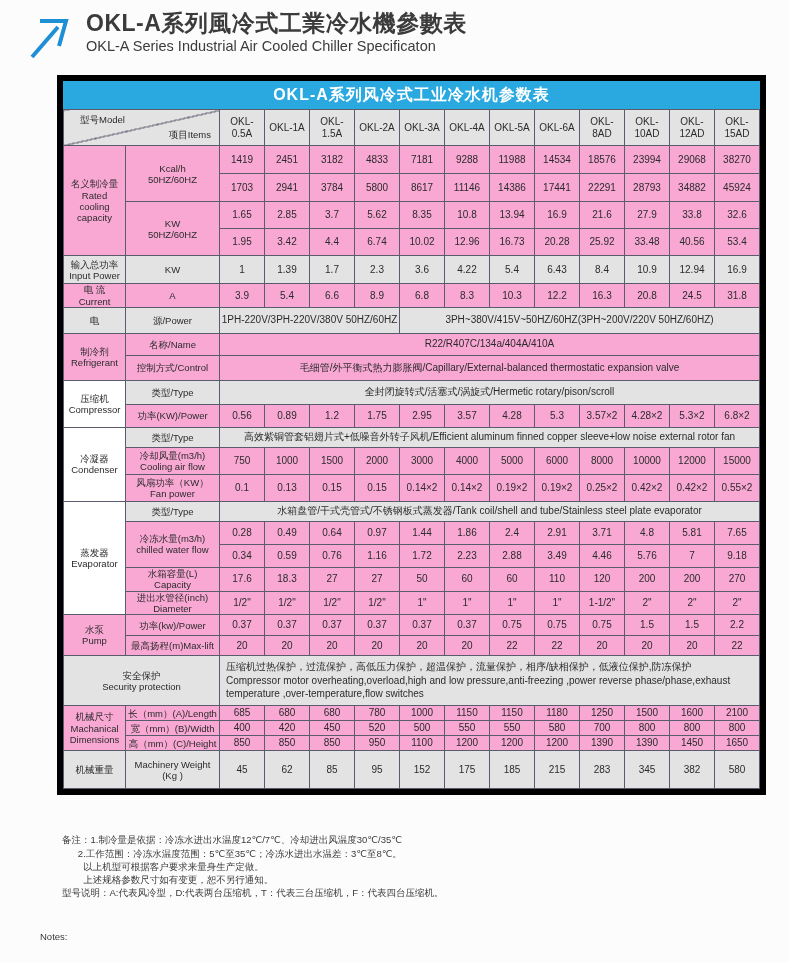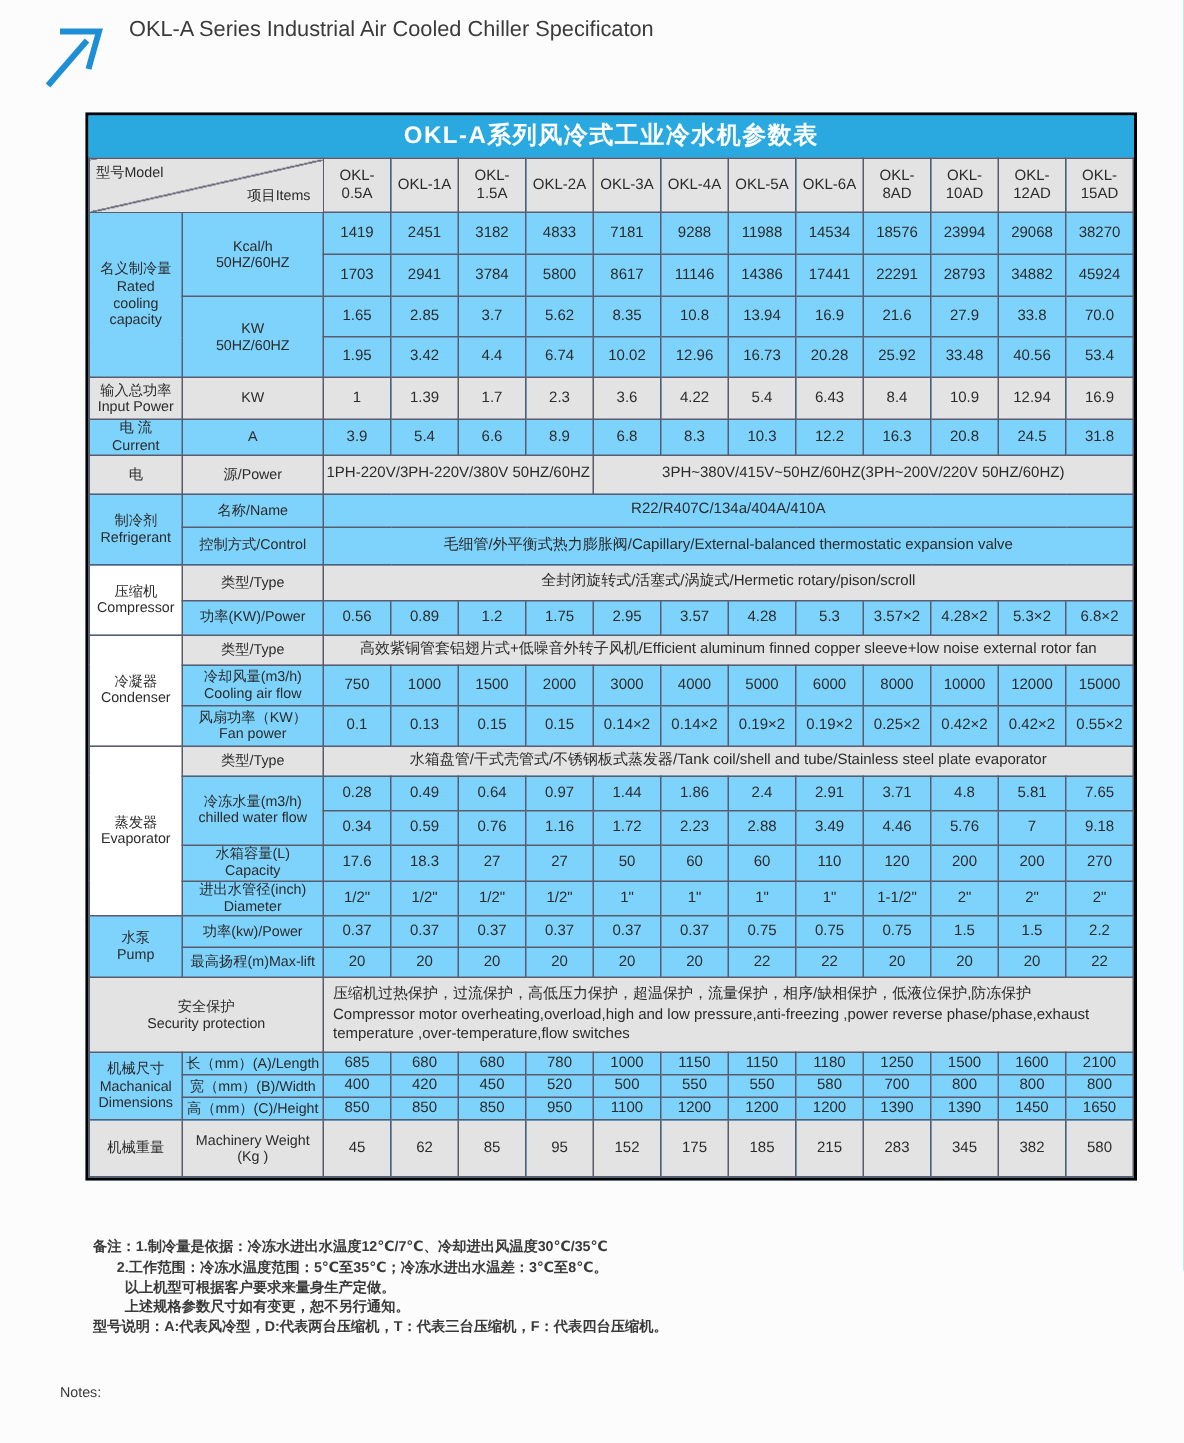--- a/index.html
+++ b/index.html
@@ -8,57 +8,58 @@
     font-family:"Liberation Sans","DejaVu Sans",sans-serif;color:#2f2f2f;
     position:relative;overflow:hidden;
   }
   .page{padding-top:10px;}
   
   .hdr{display:flex;align-items:flex-start;gap:12px;margin-left:28px;}
   .hdr .logo{width:46px;height:50px;flex:0 0 auto;margin-top:2px;}
   .hdr-titles h1{margin:0;font-size:23px;font-weight:bold;color:#3b3b3b;letter-spacing:.5px;line-height:1.15;}
   .hdr-titles .sub{font-size:14.5px;color:#3b3b3b;margin-top:2px;}
   
-  .table-wrap{margin:13px 0 0 57px;width:697px;border:2px solid #000000;background:#7dd3fc;}
+  .table-wrap{margin:13px 0 0 57px;width:697px;border:6px solid #000000;background:#f9a8d4;}
   .table-caption{background:#29a9e0;color:#fff;text-align:center;font-size:16px;font-weight:bold;
     height:28px;line-height:28px;letter-spacing:1px;}
   table{border-collapse:collapse;table-layout:fixed;width:100%;font-size:10px;color:#2b2b2b;}
   td{border:1px solid #5b5b6e;text-align:center;vertical-align:middle;
      white-space:pre-line;padding:0 1px;line-height:1.18;overflow:hidden;}
   thead td{background:#e3e3e3;height:30px;font-size:10px;}
   tr.shaded td{background:#e3e3e3;}
   tr.shaded td.bgwhite{background:#fff;}
   td.label{font-size:9.5px;}
   td.item{font-size:9.5px;}
   td.left{text-align:left;padding:3px 6px;font-size:10px;line-height:1.35;}
   td.corner{position:relative;padding:0;
     background-image:linear-gradient(to bottom right,
       transparent calc(50% - 0.6px), #6a6a7a calc(50% - 0.6px),
       #6a6a7a calc(50% + 0.6px), transparent calc(50% + 0.6px));}
-  .c-model{position:absolute;left:4px;top:4px;font-size:9.5px;}
+  .c-model{position:absolute;left:16px;top:4px;font-size:9.5px;}
   .c-items{position:absolute;right:8px;bottom:5px;font-size:9.5px;}
   
   .notes{margin:16px 18px 0 40px;font-size:9.5px;color:#3a3a3a;white-space:pre-wrap;}
-  .notes-zh{line-height:1.4;padding-left:22px;font-weight:bold;}
+  .notes-zh{line-height:1.4;padding-left:22px;}
   .notes-en{line-height:1.33;margin-top:9px;}
   .notes div{min-height:11px;}
 </style>
 </head>
 <body>
 
 <div class="page">
 
   <div class="hdr">
     <div class="logo">
       <svg viewBox="0 0 46 50" width="46" height="50">
         <path d="M12 9 H38 L31 34" fill="none" stroke="#1e8fd5" stroke-width="4" stroke-linejoin="miter"></path>
         <path d="M4 45 L30 15" fill="none" stroke="#1e8fd5" stroke-width="4"></path>
       </svg>
     </div>
     <div class="hdr-titles">
+      <h1>OKL-A系列風冷式工業冷水機參數表</h1>
       <div class="sub">OKL-A Series Industrial Air Cooled Chiller Specificaton</div>
     </div>
   </div>
 
   <div class="table-wrap">
     <div class="table-caption">OKL-A系列风冷式工业冷水机参数表</div>
     <table>
       <colgroup>
         <col style="width:62px">
           <col style="width:94px">
@@ -126,21 +127,21 @@
             <td>2.85</td>
             <td>3.7</td>
             <td>5.62</td>
             <td>8.35</td>
             <td>10.8</td>
             <td>13.94</td>
             <td>16.9</td>
             <td>21.6</td>
             <td>27.9</td>
             <td>33.8</td>
-            <td>70.0</td>
+            <td>32.6</td>
           </tr>
           <tr style="height: 27px;">
             <td>1.95</td>
             <td>3.42</td>
             <td>4.4</td>
             <td>6.74</td>
             <td>10.02</td>
             <td>12.96</td>
             <td>16.73</td>
             <td>20.28</td>

